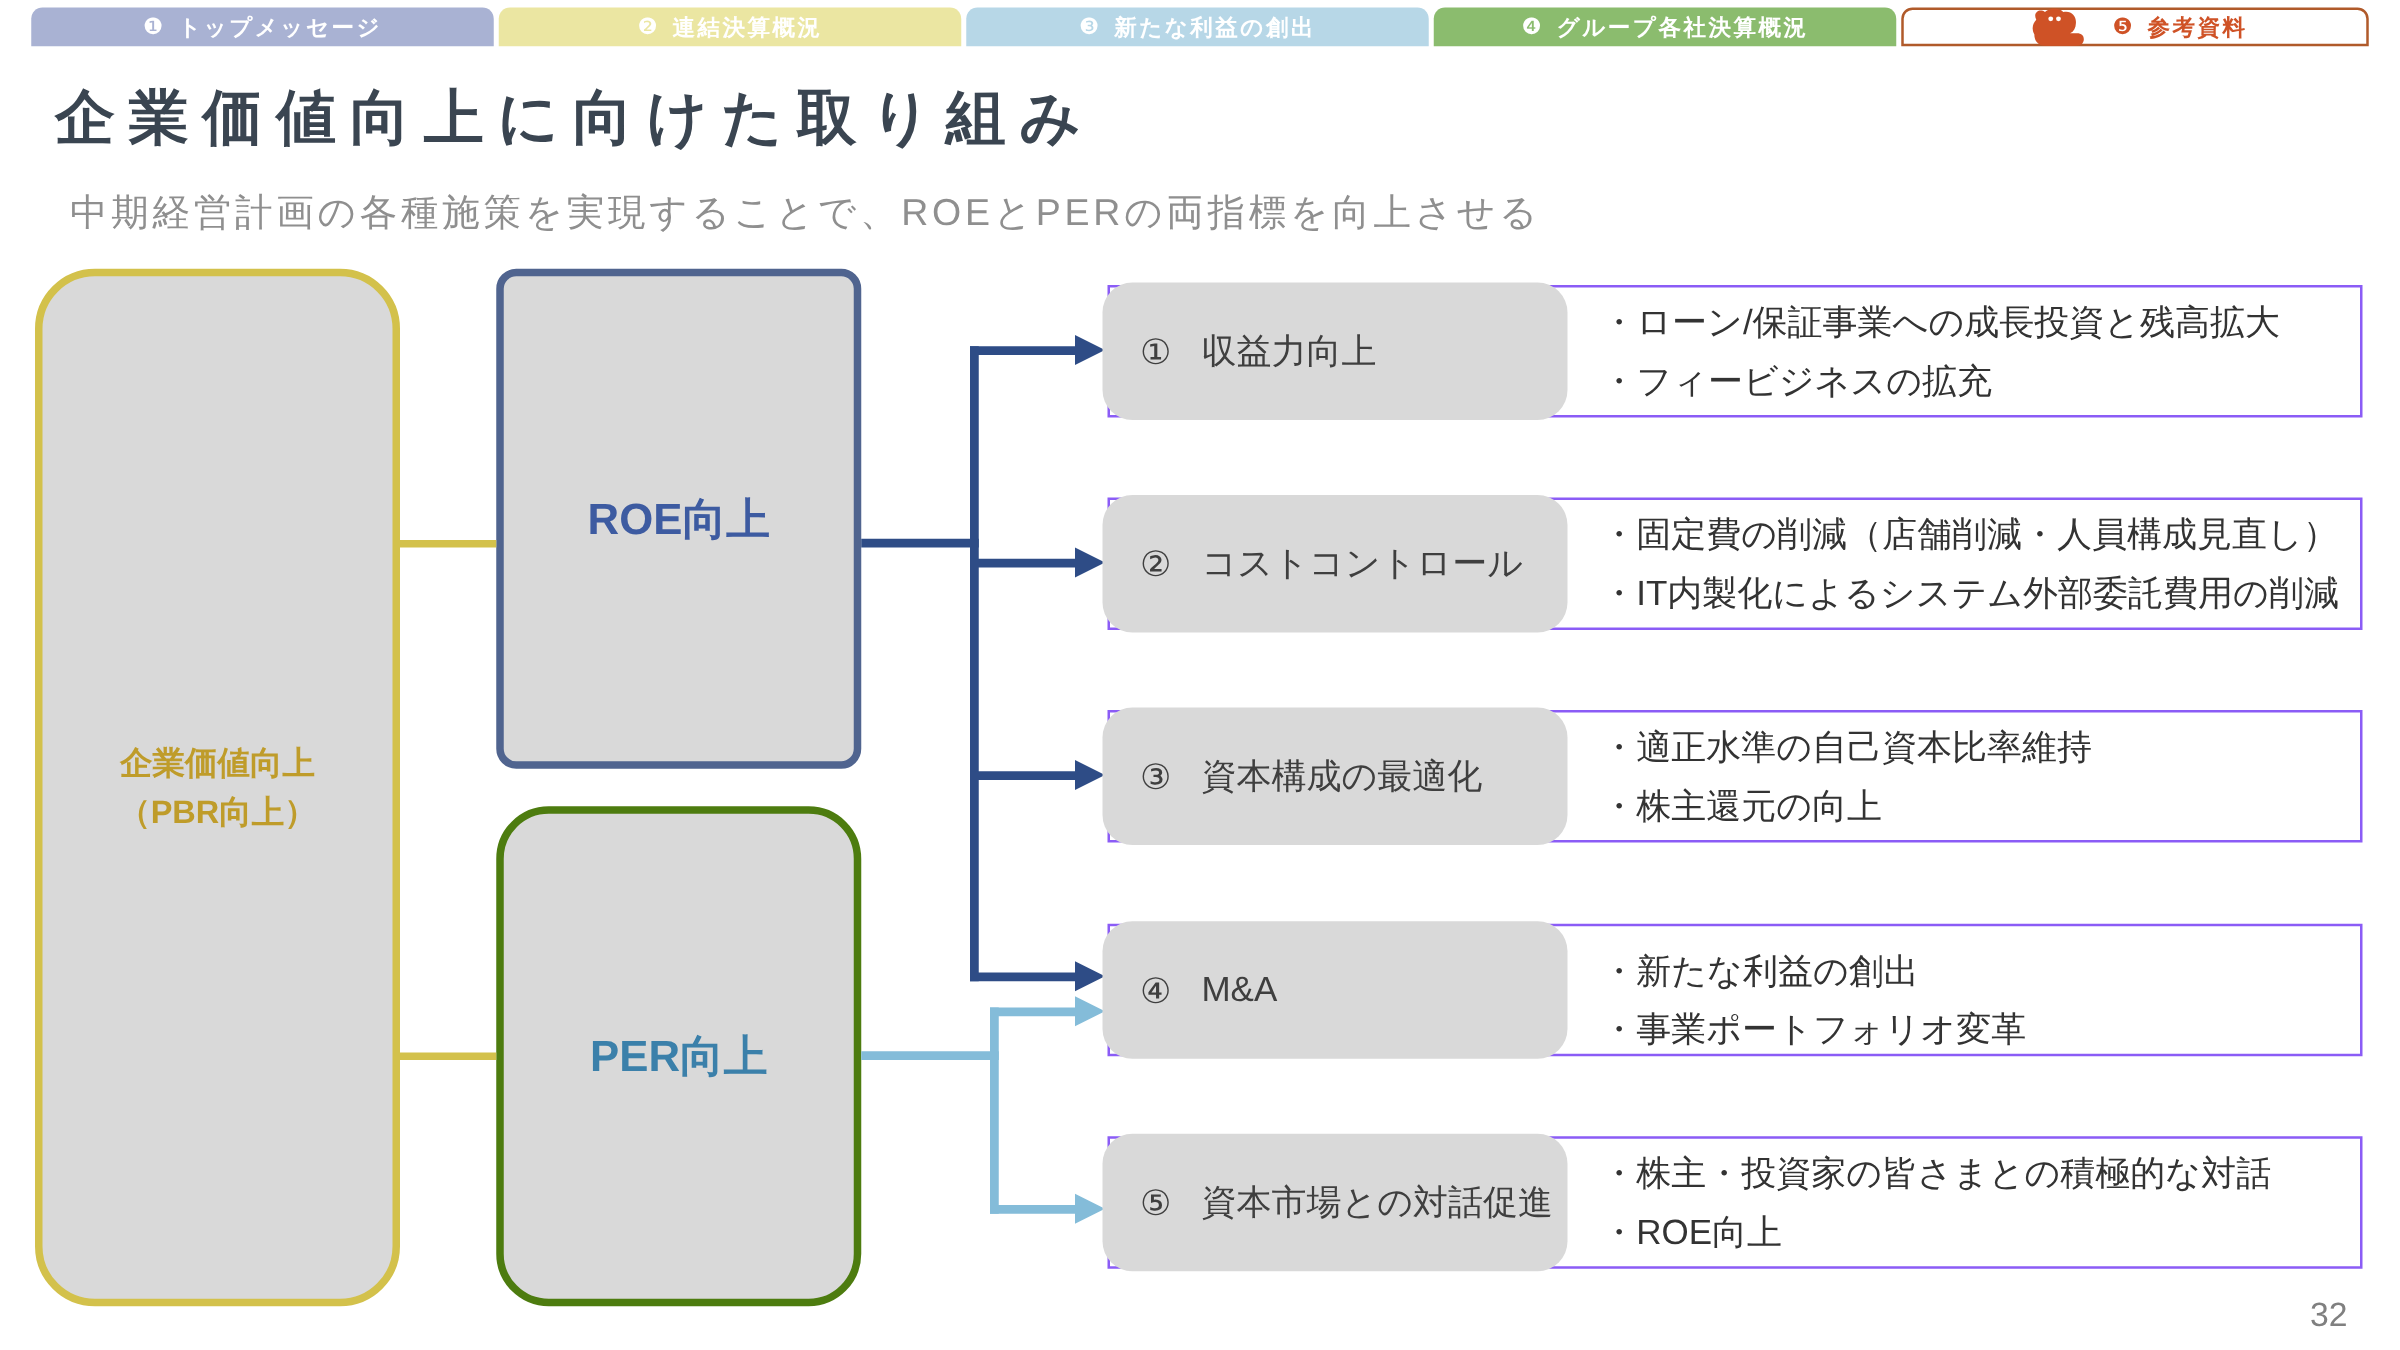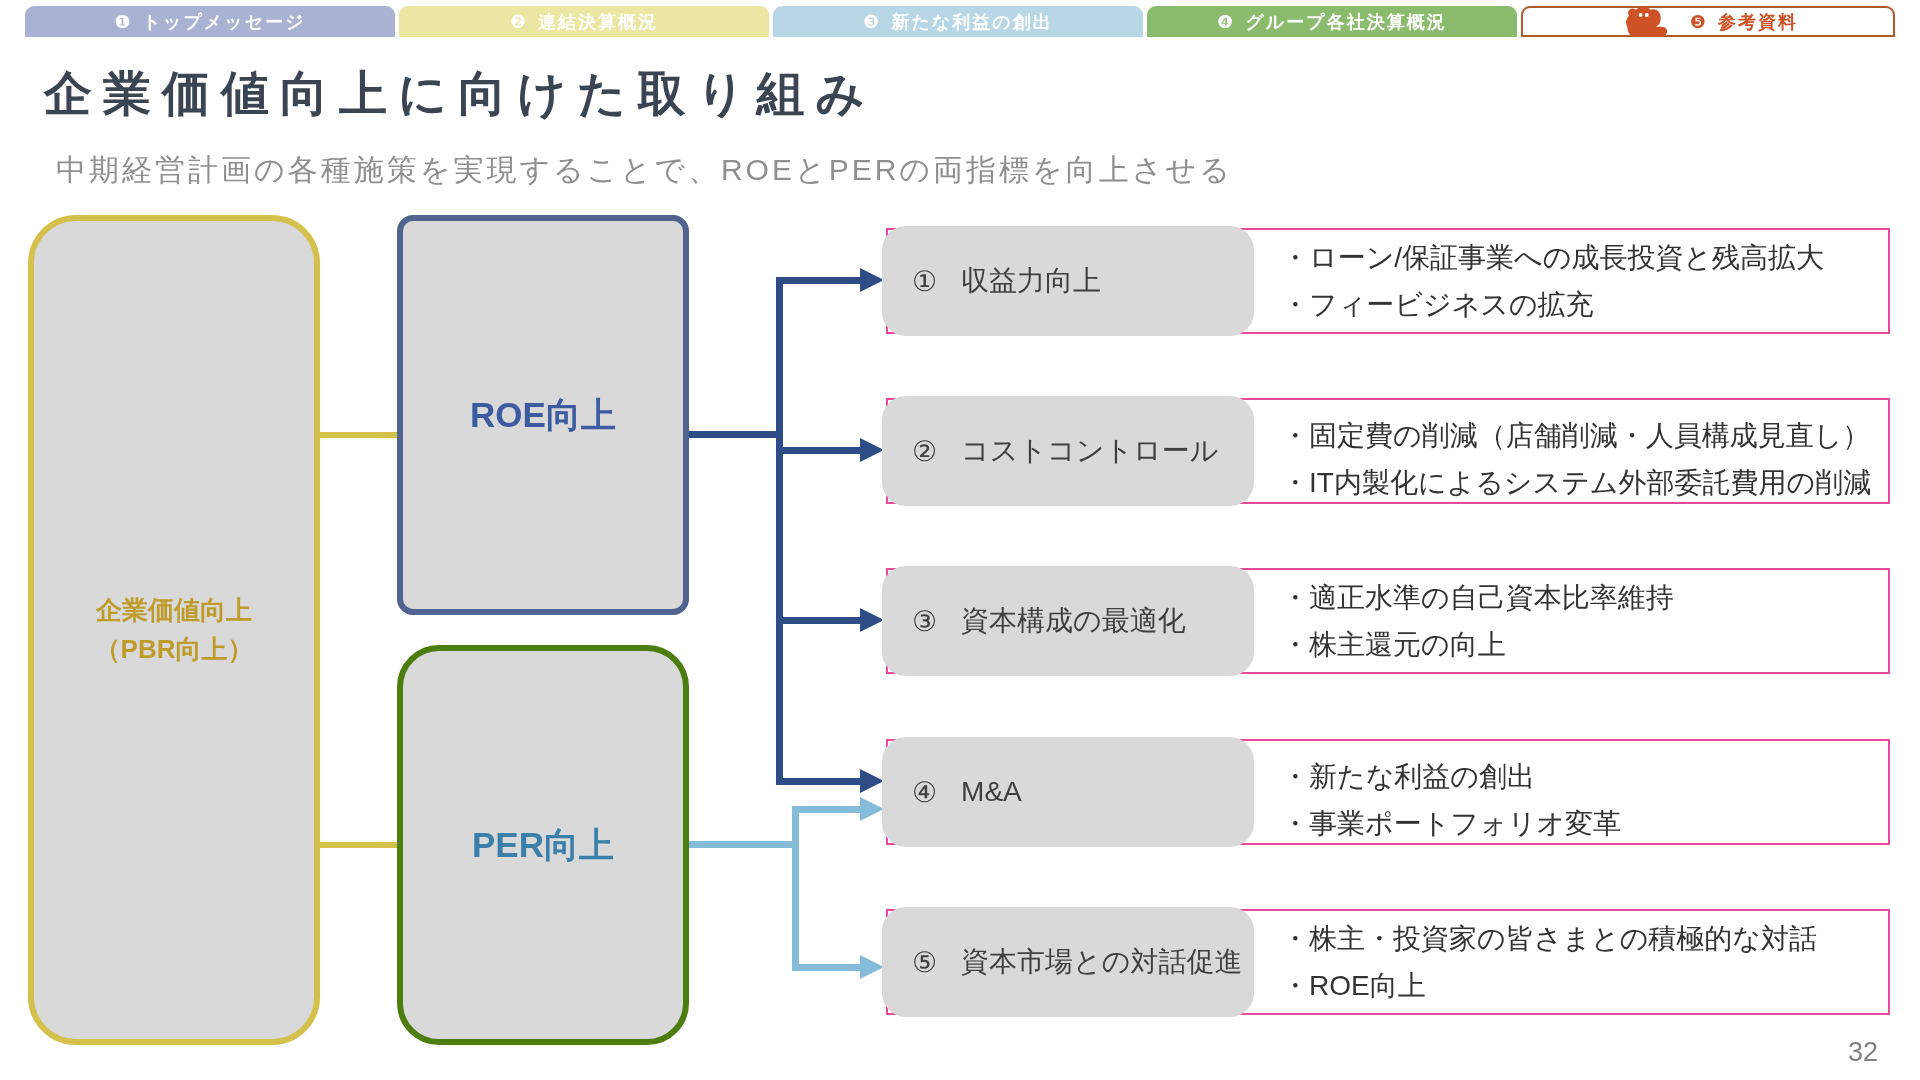--- a/index.html
+++ b/index.html
@@ -44,21 +44,21 @@
   .arr{position:absolute;width:0;height:0;border-top:12px solid transparent;
        border-bottom:12px solid transparent;}
   .arr-dark{border-left:24px solid #2e4c86;}
   .arr-light{border-left:24px solid #84bcd9;}
 
   
   .row-label{position:absolute;left:882px;width:372px;height:110px;background:#d9d9d9;
              border-radius:24px;display:flex;align-items:center;gap:24px;
              padding-left:30px;font-size:28px;color:#3f3f3f;z-index:2;white-space:nowrap;}
   .row-detail{position:absolute;left:886px;width:1004px;height:106px;background:#fff;
-              border:2px solid #ec4899;display:flex;flex-direction:column;
+              border:2px solid #8b5cf6;display:flex;flex-direction:column;
               justify-content:center;gap:9px;padding-left:393px;font-size:28px;
               color:#333;z-index:1;white-space:nowrap;}
 
   .page-num{position:absolute;right:42px;bottom:12px;font-size:27px;color:#808080;}
 </style>
 </head>
 <body>
 
 <div class="slide">
 
@@ -132,21 +132,21 @@
   </div>
   <div class="row-detail" style="top:228px;">
     <div>・ローン/保証事業への成長投資と残高拡大</div>
     <div>・フィービジネスの拡充</div>
   </div>
 
   <div class="row-label" style="top:396px;">
     <span>②</span>
     <span>コストコントロール</span>
   </div>
-  <div class="row-detail" style="top:398px;justify-content:flex-end;">
+  <div class="row-detail" style="top:398px;">
     <div>・固定費の削減（店舗削減・人員構成見直し）</div>
     <div>・IT内製化によるシステム外部委託費用の削減</div>
   </div>
 
   <div class="row-label" style="top:566px;">
     <span>③</span>
     <span>資本構成の最適化</span>
   </div>
   <div class="row-detail" style="top:568px;">
     <div>・適正水準の自己資本比率維持</div>

